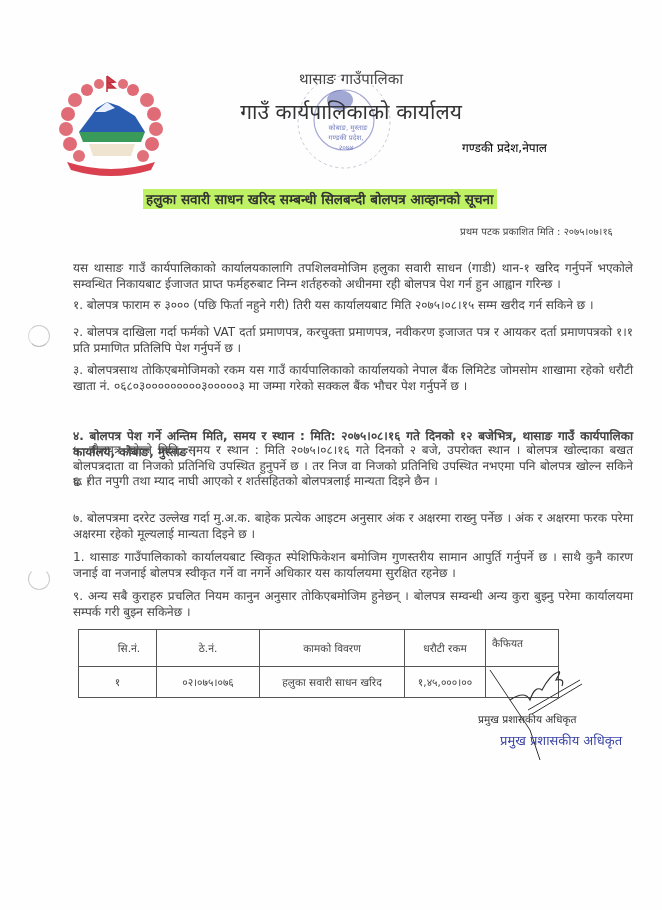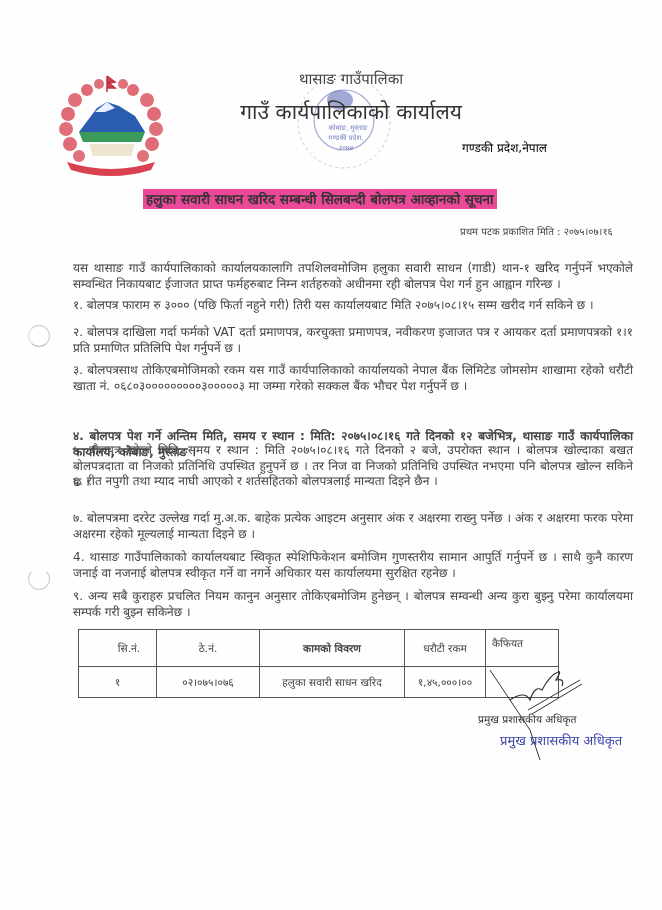--- a/index.html
+++ b/index.html
@@ -5,21 +5,21 @@
   html, body { margin:0; padding:0; background:#ffffff; }
   body { width:662px; height:910px; position:relative; overflow:hidden;
          font-family:"DejaVu Sans", sans-serif; color:#333; }
   .page { position:absolute; left:0; top:0; width:662px; height:910px; background:#fefefe; }
   .emblem { position:absolute; left:55px; top:72px; width:112px; height:105px; }
   .stamp { position:absolute; left:290px; top:72px; width:108px; height:100px; }
   .hdr-line1 { position:absolute; left:0; width:662px; top:68px; text-align:center; font-size:15px; color:#444; padding-left:40px; box-sizing:border-box; }
   .hdr-line2 { position:absolute; left:0; width:662px; top:97px; text-align:center; font-size:21px; color:#333; padding-left:40px; box-sizing:border-box; }
   .province { position:absolute; left:462px; top:139px; font-size:12px; color:#000000; }
   .title { position:absolute; left:143px; top:189px; font-size:13.5px; font-weight:bold; color:#333;
-           background:#ec4899; padding:1px 3px; }
+           background:#bef264; padding:1px 3px; }
   .pubdate { position:absolute; left:460px; top:224px; font-size:10px; color:#444; }
   .para { position:absolute; left:73px; width:560px; font-size:12px; line-height:16px; color:#444; text-align:justify; }
   .punch { position:absolute; width:20px; height:20px; border-radius:50%; border:1.5px solid #ccc; }
   .punch.top { left:28px; top:325px; border-bottom-color:#bbb; border-left-color:#ddd; }
   .punch.bot { left:28px; top:568px; border-top-color:transparent; }
   table.items { position:absolute; left:78px; top:629px; border-collapse:collapse; font-size:10.5px; color:#444; }
   table.items td, table.items th { border:1px solid #555; height:30px; font-weight:normal; text-align:center; padding:0 6px; }
   table.items th.c5 { text-align:left; vertical-align:top; padding-top:6px; }
   .sign-wrap { position:absolute; left:470px; top:660px; width:160px; height:100px; }
   .sign-label { position:absolute; left:478px; top:712px; font-size:10.5px; color:#333; }
@@ -72,32 +72,32 @@
   <div class="pubdate">प्रथम पटक प्रकाशित मिति : २०७५।०७।१६</div>
 
   <div class="para" style="top:260px;">यस थासाङ गाउँ कार्यपालिकाको कार्यालयकालागि तपशिलवमोजिम हलुका सवारी साधन (गाडी) थान-१ खरिद गर्नुपर्ने भएकोले सम्वन्धित निकायबाट ईजाजत प्राप्त फर्महरुबाट निम्न शर्तहरुको अधीनमा रही बोलपत्र पेश गर्न हुन आह्वान गरिन्छ ।</div>
   <div class="para" style="top:297px;">१. बोलपत्र फाराम रु ३००० (पछि फिर्ता नहुने गरी) तिरी यस कार्यालयबाट मिति २०७५।०८।१५ सम्म खरीद गर्न सकिने छ ।</div>
   <div class="para" style="top:324px;">२. बोलपत्र दाखिला गर्दा फर्मको VAT दर्ता प्रमाणपत्र, करचुक्ता प्रमाणपत्र, नवीकरण इजाजत पत्र र आयकर दर्ता प्रमाणपत्रको १।१ प्रति प्रमाणित प्रतिलिपि पेश गर्नुपर्ने छ ।</div>
   <div class="para" style="top:362px;">३. बोलपत्रसाथ तोकिएबमोजिमको रकम यस गाउँ कार्यपालिकाको कार्यालयको नेपाल बैंक लिमिटेड जोमसोम शाखामा रहेको धरौटी खाता नं. ०६८०३०००००००००३०००००३ मा जम्मा गरेको सक्कल बैंक भौचर पेश गर्नुपर्ने छ ।</div>
   <div class="para" style="top:428px;font-weight:bold;">४. बोलपत्र पेश गर्ने अन्तिम मिति, समय र स्थान : मिति: २०७५।०८।१६ गते दिनको १२ बजेभित्र, थासाङ गाउँ कार्यपालिका कार्यालय, कोबाङ, मुस्ताङ ।</div>
   <div class="para" style="top:442px;">५. बोलपत्र खोल्ने मिति, समय र स्थान : मिति २०७५।०८।१६ गते दिनको २ बजे, उपरोक्त स्थान । बोलपत्र खोल्दाका बखत बोलपत्रदाता वा निजको प्रतिनिधि उपस्थित हुनुपर्ने छ । तर निज वा निजको प्रतिनिधि उपस्थित नभएमा पनि बोलपत्र खोल्न सकिने छ ।</div>
   <div class="para" style="top:473px;">६. रीत नपुगी तथा म्याद नाघी आएको र शर्तसहितको बोलपत्रलाई मान्यता दिइने छैन ।</div>
   <div class="para" style="top:510px;">७. बोलपत्रमा दररेट उल्लेख गर्दा मु.अ.क. बाहेक प्रत्येक आइटम अनुसार अंक र अक्षरमा राख्नु पर्नेछ । अंक र अक्षरमा फरक परेमा अक्षरमा रहेको मूल्यलाई मान्यता दिइने छ ।</div>
-  <div class="para" style="top:549px;">4. थासाङ गाउँपालिकाको कार्यालयबाट स्विकृत स्पेशिफिकेशन बमोजिम गुणस्तरीय सामान आपुर्ति गर्नुपर्ने छ । साथै कुनै कारण जनाई वा नजनाई बोलपत्र स्वीकृत गर्ने वा नगर्ने अधिकार यस कार्यालयमा सुरक्षित रहनेछ ।</div>
+  <div class="para" style="top:549px;">1. थासाङ गाउँपालिकाको कार्यालयबाट स्विकृत स्पेशिफिकेशन बमोजिम गुणस्तरीय सामान आपुर्ति गर्नुपर्ने छ । साथै कुनै कारण जनाई वा नजनाई बोलपत्र स्वीकृत गर्ने वा नगर्ने अधिकार यस कार्यालयमा सुरक्षित रहनेछ ।</div>
   <div class="para" style="top:588px;">९. अन्य सबै कुराहरु प्रचलित नियम कानुन अनुसार तोकिएबमोजिम हुनेछन् । बोलपत्र सम्वन्धी अन्य कुरा बुझ्नु परेमा कार्यालयमा सम्पर्क गरी बुझ्न सकिनेछ ।</div>
 
   <div class="punch top"></div>
   <div class="punch bot"></div>
 
   <table class="items">
     <tbody>
         <tr>
       <th style="width:42px;padding-left:29px;">सि.नं.</th>
       <th style="width:90px;">ठे.नं.</th>
-      <th style="width:132px;font-weight:bold;">कामको विवरण</th>
+      <th style="width:132px;">कामको विवरण</th>
       <th style="width:68px;">धरौटी रकम</th>
       <th class="c5" style="width:60px;">कैफियत</th>
     </tr>
     <tr>
       <td>१</td>
       <td>०२।०७५।०७६</td>
       <td>हलुका सवारी साधन खरिद</td>
       <td>१,४५,०००।००</td>
       <td></td>
     </tr>

